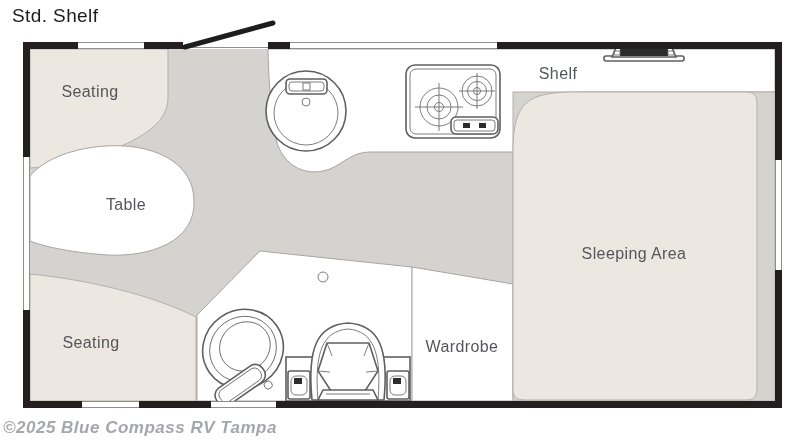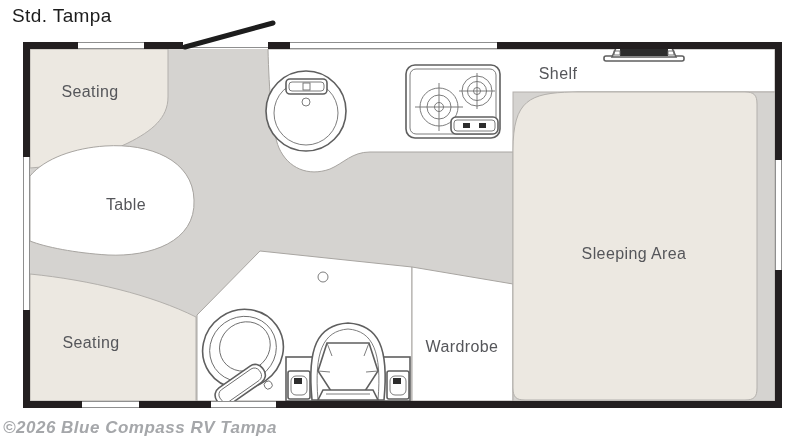--- a/index.html
+++ b/index.html
@@ -29,21 +29,21 @@
   .fx-dark    { fill:#2d2d2d; stroke:none; }
   .door       { stroke:#1d1d1d; stroke-width:5; stroke-linecap:round; }
   .lbl        { font:16px "Liberation Sans", sans-serif; fill:#55565a;
                 letter-spacing:.4px; text-anchor:middle; }
 </style>
 </head>
 <body>
 
 <div class="stage">
 
-  <div class="plan-title">Std. Tampa</div>
+  <div class="plan-title">Std. Shelf</div>
 
   <svg width="800" height="442" viewBox="0 0 800 442">
 
     <rect class="floor" x="30" y="49" width="745" height="352"></rect>
 
     <path class="beige" d="M 30,49 L 168,49 L 168,97 C 168,118 152,131 128,143 C 96,159 60,166 30,168 Z"></path>
 
     <path class="white-rgn" d="M 30,176 C 45,158 75,148 105,146 C 150,143 193,160 194,200 C 196,242 150,257 108,255 C 75,253 45,247 30,241 Z"></path>
 
     <path class="beige" d="M 30,274 C 90,280 152,295 196,317 L 196,401 L 30,401 Z"></path>
@@ -192,14 +192,14 @@
     </g>
 
     <text class="lbl" x="90" y="97">Seating</text>
     <text class="lbl" x="126" y="210">Table</text>
     <text class="lbl" x="91" y="348">Seating</text>
     <text class="lbl" x="558" y="79">Shelf</text>
     <text class="lbl" x="634" y="259">Sleeping Area</text>
     <text class="lbl" x="462" y="352">Wardrobe</text>
   </svg>
 
-  <div class="watermark">©2026 Blue Compass RV Tampa</div>
+  <div class="watermark">©2025 Blue Compass RV Tampa</div>
 </div>
 
 </body></html>

